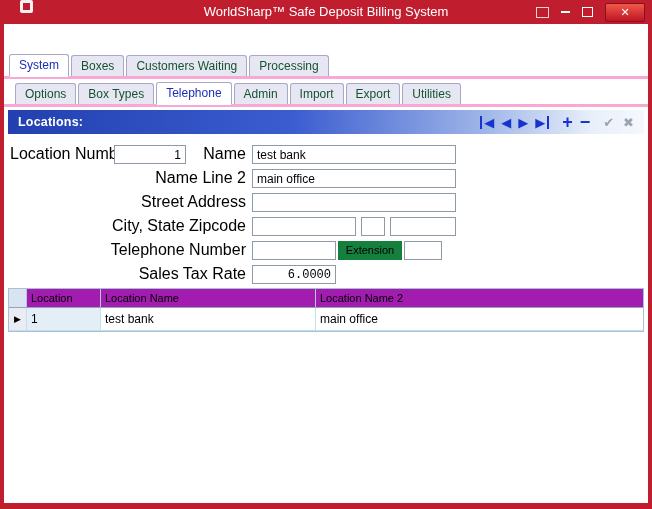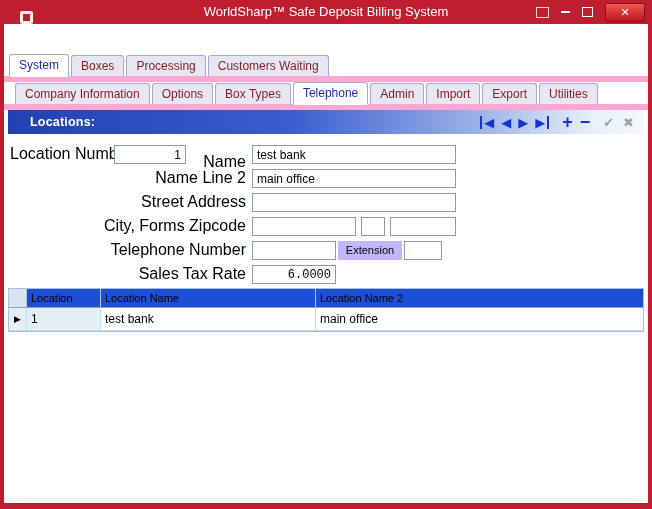--- a/index.html
+++ b/index.html
@@ -1,66 +1,66 @@
 <!DOCTYPE html>
 <html><head>
 <meta charset="utf-8">
 <style>
   html,body{margin:0;padding:0;background:#888;}
   .window{position:relative;width:652px;height:509px;background:#C01E2E;font-family:"Liberation Sans",sans-serif;overflow:hidden;}
 
   
-  .titlebar{position:absolute;top:0;left:0;right:0;height:24px;display:flex;align-items:flex-end;color:#fff;}
+  .titlebar{position:absolute;top:0;left:0;right:0;height:24px;display:flex;align-items:flex-start;color:#fff;}
   .title-text{position:absolute;left:0;right:0;top:0;height:24px;line-height:24px;text-align:center;font-size:13px;color:#fff;}
   .app-icon{margin-left:20px;width:13px;height:13px;background:#F2F2F2;border-radius:2px;display:flex;align-items:center;justify-content:center;z-index:2;}
   .app-icon-inner{width:7px;height:7px;background:#C01E2E;display:block;}
   .tb-controls{margin-left:auto;display:flex;align-items:center;gap:12px;margin-right:7px;z-index:2;height:24px;}
   .tb-winicon{width:11px;height:9px;border:1px solid #F3D2D6;display:block;}
   .tb-min,.tb-max{display:flex;align-items:center;height:24px;}
   .min-bar{width:9px;height:2px;background:#fff;display:block;}
   .max-box{width:9px;height:8px;border:1px solid #fff;display:block;}
   .close-btn{width:38px;height:17px;background:linear-gradient(#EE5A4A,#C01425);border:1px solid #87101B;border-radius:2px;color:#fff;display:flex;align-items:center;justify-content:center;font-size:11px;}
 
   
   .app-body{position:absolute;top:24px;left:4px;right:4px;bottom:6px;background:#fff;overflow:hidden;}
 
   
   .menubar{position:absolute;top:0;left:0;right:0;height:24px;background:#F5F5F5;border-bottom:1px solid #E3E3E3;display:flex;align-items:center;padding-left:6px;gap:2px;font-size:12px;color:#000;}
   .menu-item{padding:3px 8px;cursor:default;}
   .menu-item u{text-decoration:underline;}
 
   
-  .tabstrip{position:absolute;left:0;right:0;height:24px;display:flex;align-items:flex-end;border-bottom:6px solid #f9a8d4;}
+  .tabstrip{position:absolute;left:0;right:0;height:24px;display:flex;align-items:flex-end;border-bottom:3px solid #f9a8d4;}
   .tabstrip.row1{top:28px;padding-left:5px;}
   .tabstrip.row2{top:56px;padding-left:11px;}
-  .tab{font-size:12px;padding:3px 9px;background:#E7E7F3;border:1px solid #A8A8C8;border-bottom:none;border-radius:3px 3px 0 0;margin-right:2px;color:#7f1d1d;position:relative;white-space:nowrap;}
+  .tab{font-size:12px;padding:3px 9px;background:#E7E7F3;border:1px solid #A8A8C8;border-bottom:none;border-radius:3px 3px 0 0;margin-right:2px;color:#14532d;position:relative;white-space:nowrap;}
   .tab.active{background:#fff;color:#1C2EB8;margin-bottom:-1px;padding-bottom:4px;z-index:2;border-bottom:1px solid #fff;}
 
   
   .sectionbar{position:absolute;top:86px;left:4px;right:4px;height:24px;display:flex;align-items:center;
     background:linear-gradient(90deg,#2240B0 0%,#3B5DD0 45%,#9FB6E8 75%,#E9F0FA 92%,#F5F8FD 100%);}
-  .section-title{font-weight:bold;font-size:12.5px;color:#fff;padding-left:22px;letter-spacing:.2px;}
+  .section-title{font-weight:bold;font-size:12.5px;color:#fff;padding-left:10px;letter-spacing:.2px;}
   .navbar{margin-left:auto;display:flex;align-items:center;gap:7px;padding-right:10px;}
   .nav-btn{font-size:13px;color:#1733CE;line-height:1;display:flex;align-items:center;cursor:default;}
   .nav-btn.first{border-left:2px solid #1733CE;padding-left:2px;}
   .nav-btn.last{border-right:2px solid #1733CE;padding-right:2px;}
   .nav-btn.add{font-size:18px;font-weight:bold;margin-left:6px;}
   .nav-btn.del{font-size:18px;font-weight:bold;}
   .nav-btn.disabled{color:#99A4B0;font-size:13px;margin-left:2px;}
   .nav-btn.confirm{margin-left:6px;}
 
   
   .flabel{position:absolute;font-size:16px;color:#000;text-align:right;height:20px;line-height:20px;white-space:nowrap;}
   .finput{position:absolute;height:19px;border:1px solid #8E9AA6;background:#fff;font-size:12px;font-family:inherit;padding:0 4px;box-sizing:border-box;color:#000;}
   .finput.num{text-align:right;}
-  .ext-label{position:absolute;height:19px;line-height:19px;background:#c4b5fd;font-size:11px;color:#000;text-align:center;}
+  .ext-label{position:absolute;height:19px;line-height:19px;background:#15803d;font-size:11px;color:#000;text-align:center;}
 
   
   .grid{position:absolute;top:264px;left:4px;right:4px;border:1px solid #A9BFD4;box-sizing:border-box;}
-  .grid-header{display:flex;height:18px;background:#1d4ed8;border-bottom:1px solid #8FA5BC;font-size:11px;color:#000;}
+  .grid-header{display:flex;height:18px;background:#a21caf;border-bottom:1px solid #8FA5BC;font-size:11px;color:#000;}
   .gh-cell{line-height:18px;padding-left:4px;border-right:1px solid #B9C6D6;box-sizing:border-box;overflow:hidden;}
   .grid-row{display:flex;height:22px;background:#fff;border-bottom:1px solid #BFE0EC;font-size:12px;color:#000;}
   .gr-cell{line-height:22px;padding-left:4px;border-right:1px solid #BFE0EC;box-sizing:border-box;overflow:hidden;}
   .sel{width:18px;padding:0;display:flex;align-items:center;justify-content:center;}
   .gh-sel{background:#D9E3F1;}
   .gr-sel{background:#E9ECF2;}
   .row-arrow{font-size:9px;color:#000;}
   .c1{width:74px;}
   .c2{width:215px;}
   .c3{flex:1;border-right:none;}
@@ -87,26 +87,25 @@
       <span class="close-btn">✕</span>
     </div>
   </div>
 
   <div class="app-body">
 
 
     <div class="tabstrip row1">
       <div class="tab active">System</div>
       <div class="tab">Boxes</div>
+      <div class="tab">Customers Waiting</div>
       <div class="tab">Processing</div>
-      <div class="tab">Customers Waiting</div>
     </div>
 
     <div class="tabstrip row2">
-      <div class="tab">Company Information</div>
       <div class="tab">Options</div>
       <div class="tab">Box Types</div>
       <div class="tab active">Telephone</div>
       <div class="tab">Admin</div>
       <div class="tab">Import</div>
       <div class="tab">Export</div>
       <div class="tab">Utilities</div>
     </div>
 
     <div class="sectionbar">
@@ -118,30 +117,30 @@
         <span class="nav-btn last">▶</span>
         <span class="nav-btn add">+</span>
         <span class="nav-btn del">−</span>
         <span class="nav-btn disabled confirm">✔</span>
         <span class="nav-btn disabled">✖</span>
       </div>
     </div>
 
     <span class="flabel" style="left:6px;width:100px;top:120px;">Location Number</span>
     <input class="finput num" style="left: 110px; top: 121px; width: 72px;" value="1">
-    <span class="flabel" style="left:150px;width:92px;top:120px;margin-top:8px;">Name</span>
+    <span class="flabel" style="left:150px;width:92px;top:120px;">Name</span>
     <input class="finput" style="left: 248px; top: 121px; width: 204px;" value="test bank">
 
     <span class="flabel" style="left:6px;width:236px;top:144px;">Name Line 2</span>
     <input class="finput" style="left: 248px; top: 145px; width: 204px;" value="main office">
 
     <span class="flabel" style="left:6px;width:236px;top:168px;">Street Address</span>
     <input class="finput" style="left: 248px; top: 169px; width: 204px;" value="">
 
-    <span class="flabel" style="left:6px;width:236px;top:192px;">City, Forms Zipcode</span>
+    <span class="flabel" style="left:6px;width:236px;top:192px;">City, State Zipcode</span>
     <input class="finput" style="left: 248px; top: 193px; width: 104px;" value="">
     <input class="finput" style="left: 357px; top: 193px; width: 24px;" value="">
     <input class="finput" style="left: 386px; top: 193px; width: 66px;" value="">
 
     <span class="flabel" style="left:6px;width:236px;top:216px;">Telephone Number</span>
     <input class="finput" style="left: 248px; top: 217px; width: 84px;" value="">
     <span class="ext-label" style="left:334px;top:217px;width:64px;">Extension</span>
     <input class="finput" style="left: 400px; top: 217px; width: 38px;" value="">
 
     <span class="flabel" style="left:6px;width:236px;top:240px;">Sales Tax Rate</span>

